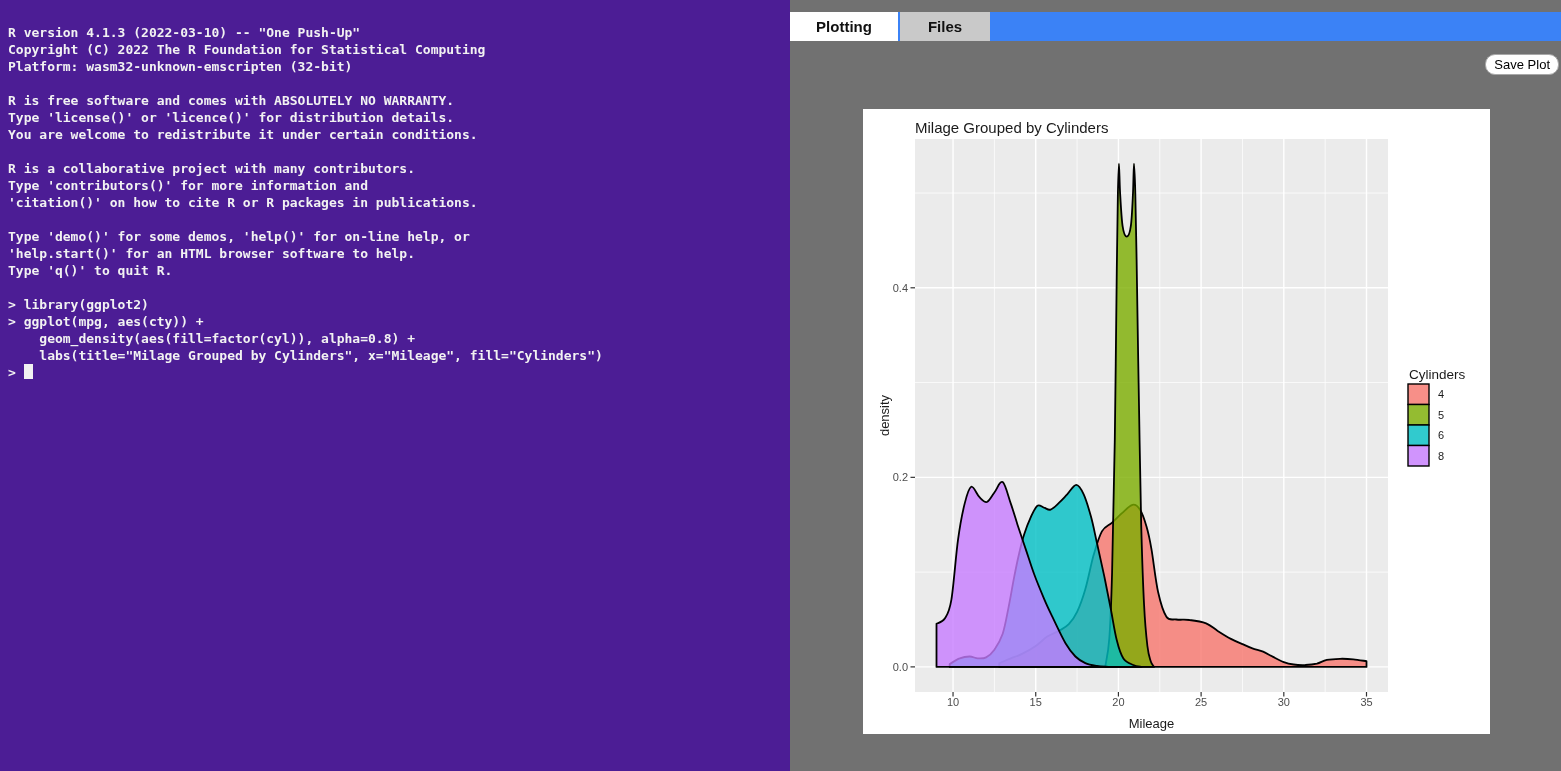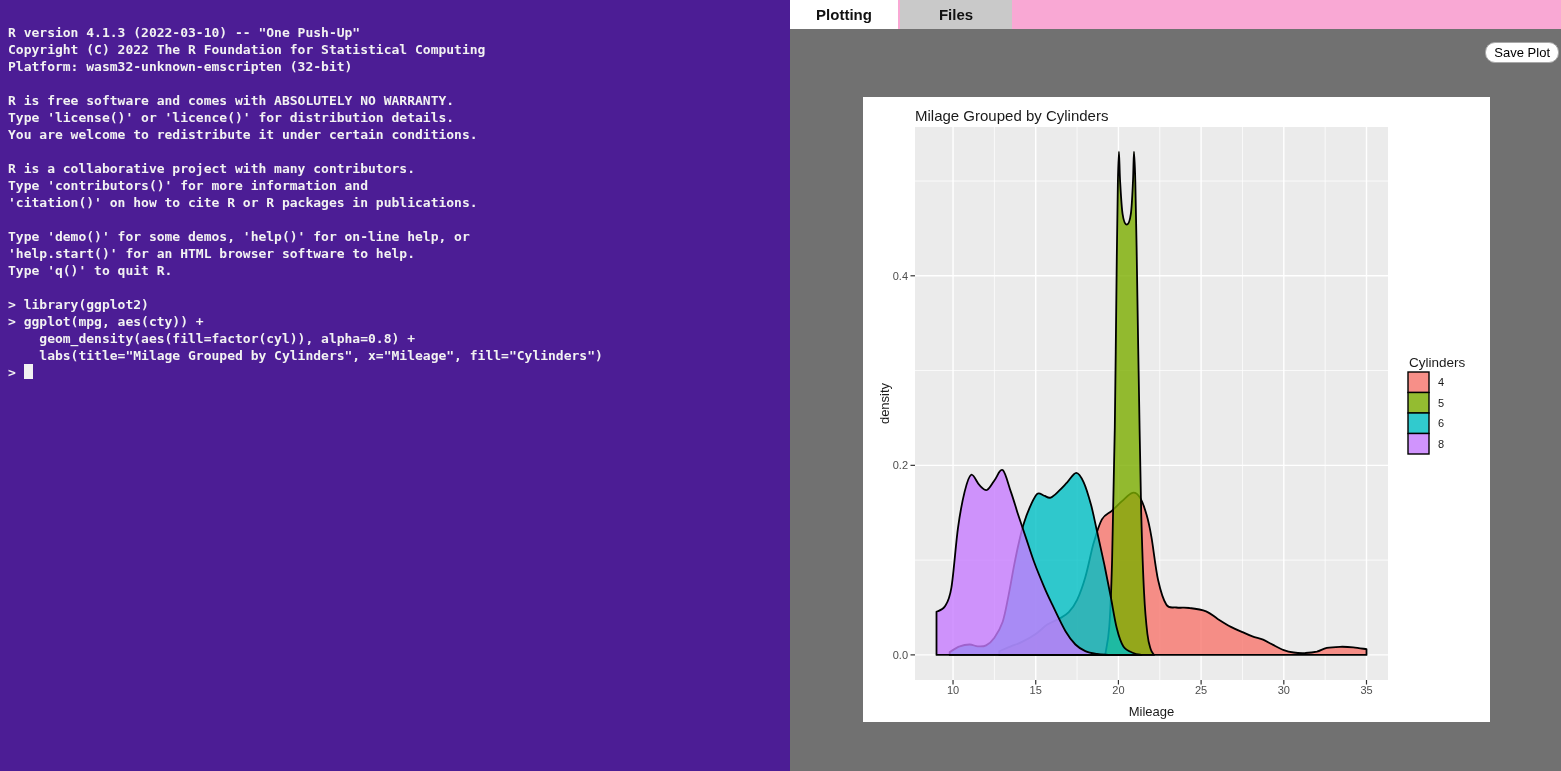--- a/index.html
+++ b/index.html
@@ -6,25 +6,25 @@
   body{width:1561px;height:771px;overflow:hidden;font-family:"Liberation Sans",sans-serif;}
   .app{display:flex;width:1561px;height:771px;}
   
   .terminal{width:790px;height:771px;background:#4c1d95;box-sizing:border-box;
     padding:24px 0 0 8px;color:#f2f2f2;
     font-family:"DejaVu Sans Mono",monospace;font-size:13px;line-height:17px;font-weight:bold;}
   .terminal .line{white-space:pre;height:17px;}
   .cursor{display:inline-block;width:9px;height:15px;background:#f2f2f2;vertical-align:-2px;}
   
   .right{width:771px;display:flex;flex-direction:column;background:#717171;}
-  .tabbar{height:29px;background:#f9a8d4;display:flex;flex:0 0 29px;}
+  .tabbar{height:29px;background:#3b82f6;display:flex;flex:0 0 29px;margin-top:12px;}
   .tab{height:29px;display:flex;align-items:center;justify-content:center;
     font-weight:bold;font-size:15px;color:#111;cursor:default;}
   .tab.active{width:108px;background:#ffffff;}
-  .tab.files{width:112px;background:#c9c9c9;margin-left:2px;}
+  .tab.files{width:90px;background:#c9c9c9;margin-left:2px;}
   .workspace{position:relative;flex:1;background:#717171;}
   .save-btn{position:absolute;top:13px;right:2px;height:21px;padding:0 8px;
     background:#ffffff;border:1px solid #a8a8a8;border-radius:10px;
     font-family:"Liberation Sans",sans-serif;font-size:13px;color:#000;}
   .plot-card{position:absolute;left:73px;top:68px;width:627px;height:625px;background:#ffffff;}
   svg text{font-family:"Liberation Sans",sans-serif;}
 </style>
 </head>
 <body>
 

